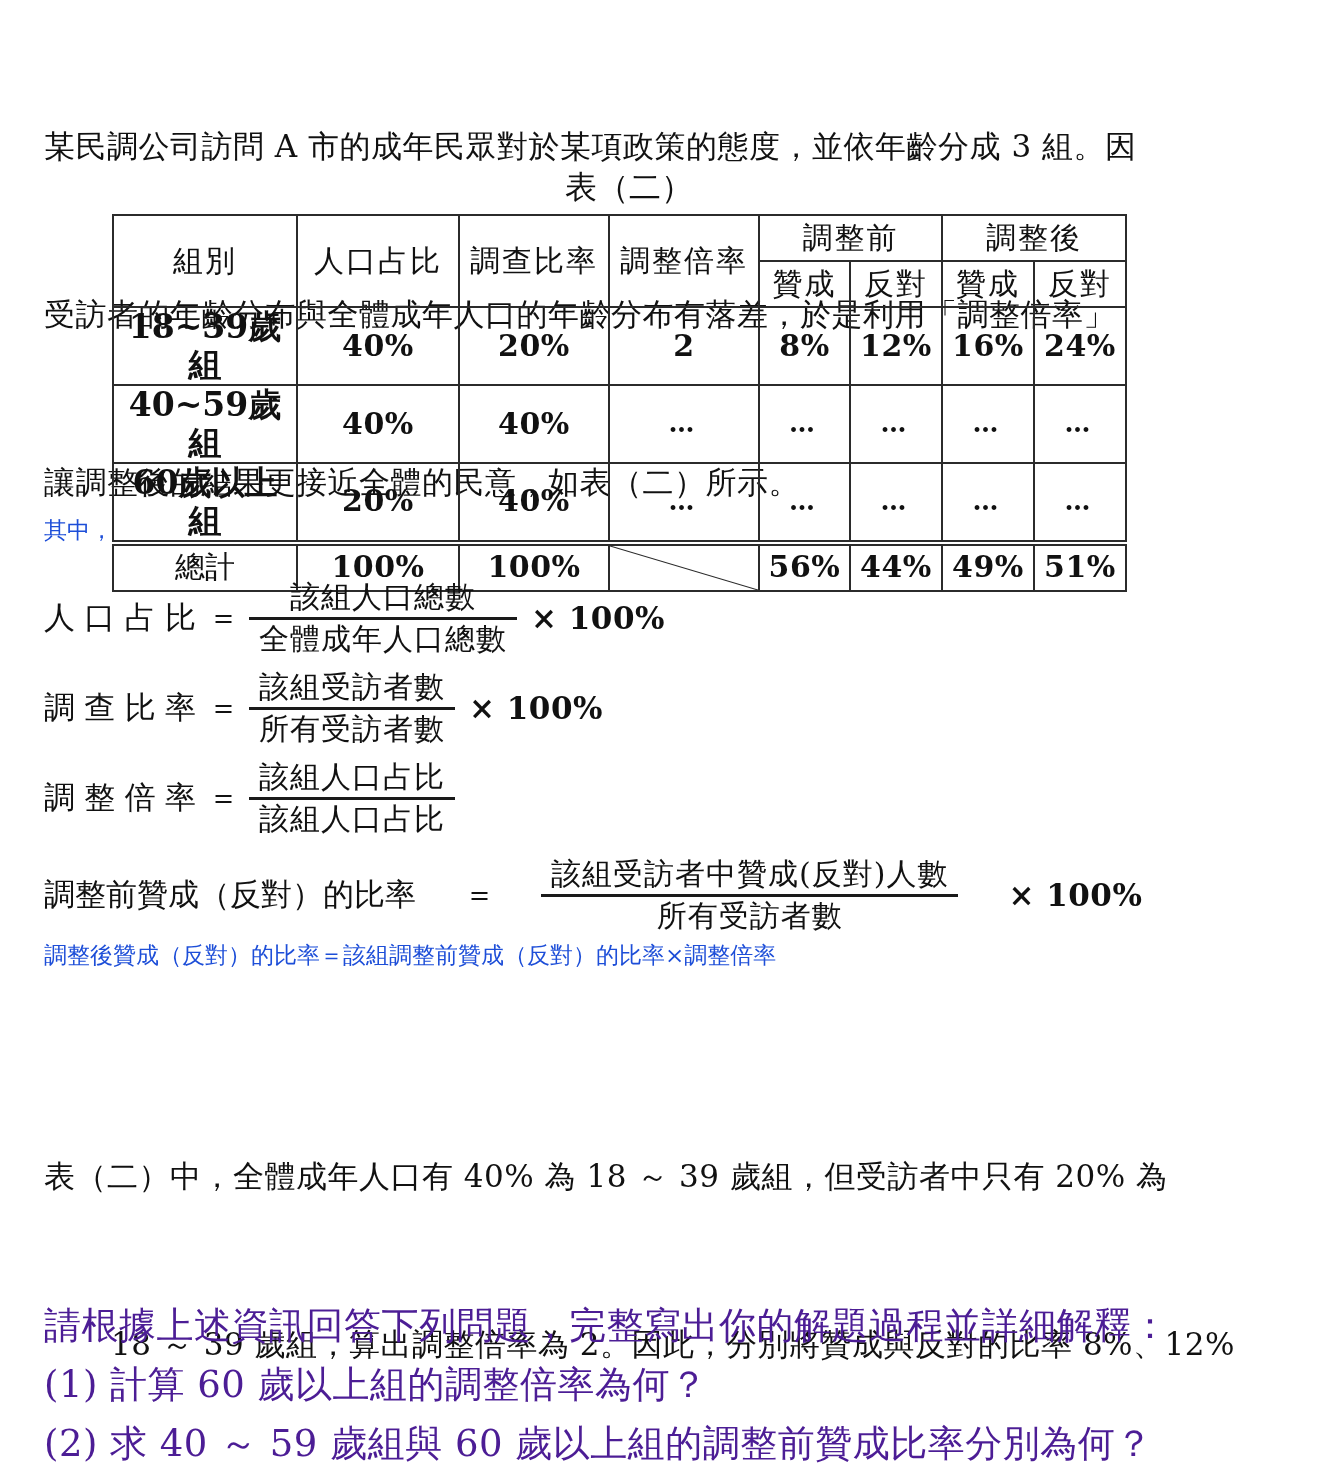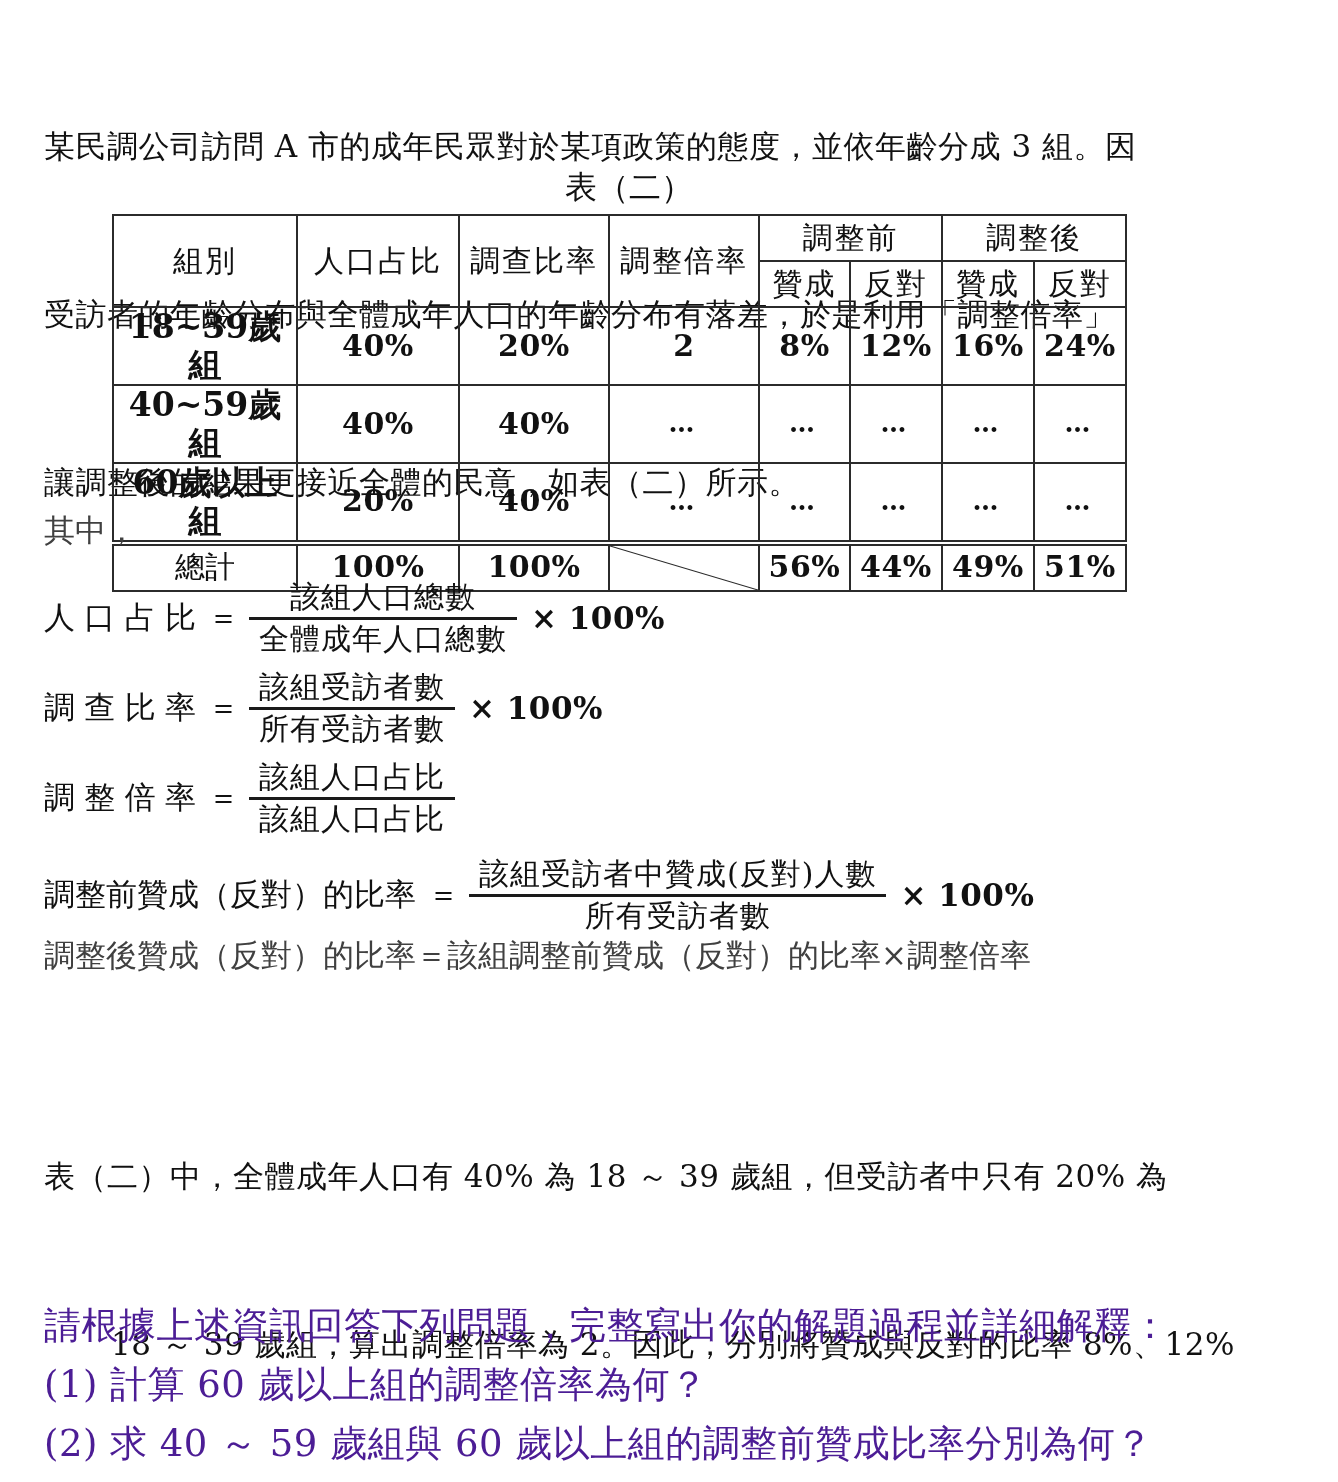--- a/index.html
+++ b/index.html
@@ -28,24 +28,24 @@
     position: absolute;
     font-size: 31px;
     line-height: 56px;
     letter-spacing: 0.5px;
     color: #111;
     white-space: pre-wrap;
   }
 
   .line {
     position: absolute;
-    font-size: 31px;
+    font-size: 23px;
     line-height: 40px;
     white-space: nowrap;
-    color: #404040;
+    color: #1d4ed8;
   }
 
   
   #intro {
     left: 44px;
     top: 6px;
     width: 1258px;
     text-align: justify;
     text-align-last: left;
   }
@@ -292,21 +292,21 @@
   <div class="formula" style="left:44px; top:758px;">
     <span class="lhs" style="width:152px;">調整倍率</span>
     <span class="eq">＝</span>
     <span class="frac">
       <span class="num">該組人口占比</span>
       <span class="bar"></span>
       <span class="den">該組人口占比</span>
     </span>
   </div>
 
-  <div class="formula" style="left:44px; top:855px;">
+  <div class="formula" style="left:44px; top:855px;gap:36px;">
     <span class="lhs">調整前贊成（反對）的比率</span>
     <span class="eq">＝</span>
     <span class="frac">
       <span class="num">該組受訪者中贊成(反對)人數</span>
       <span class="bar"></span>
       <span class="den">所有受訪者數</span>
     </span>
     <span class="tail">× 100%</span>
   </div>
 

